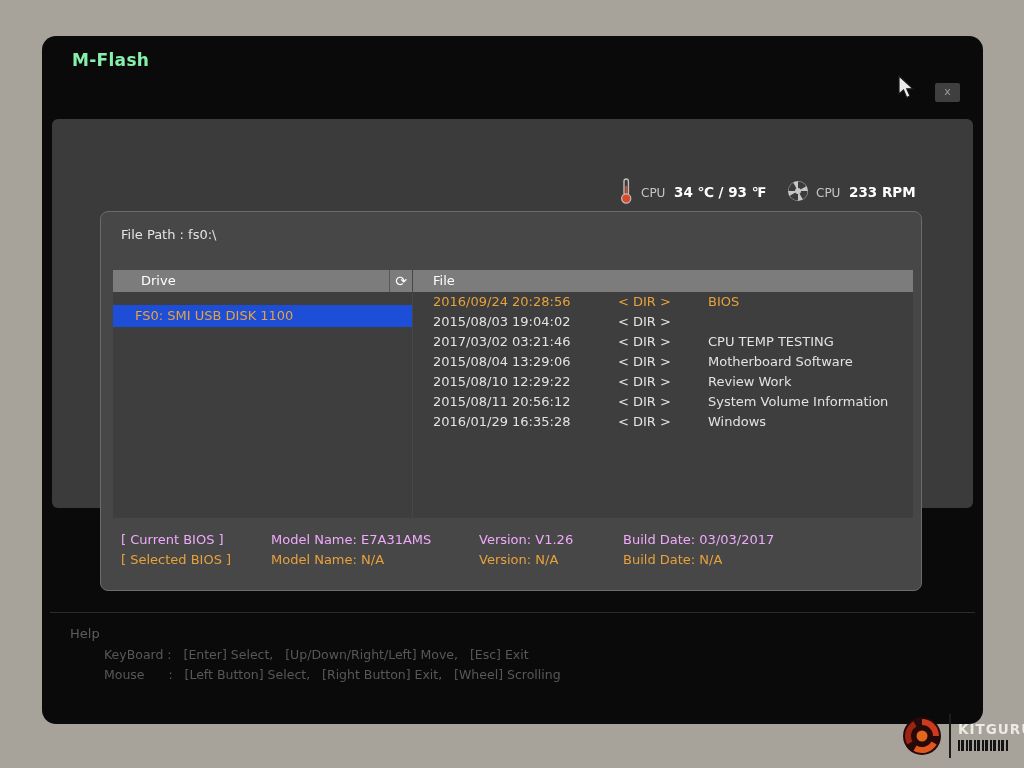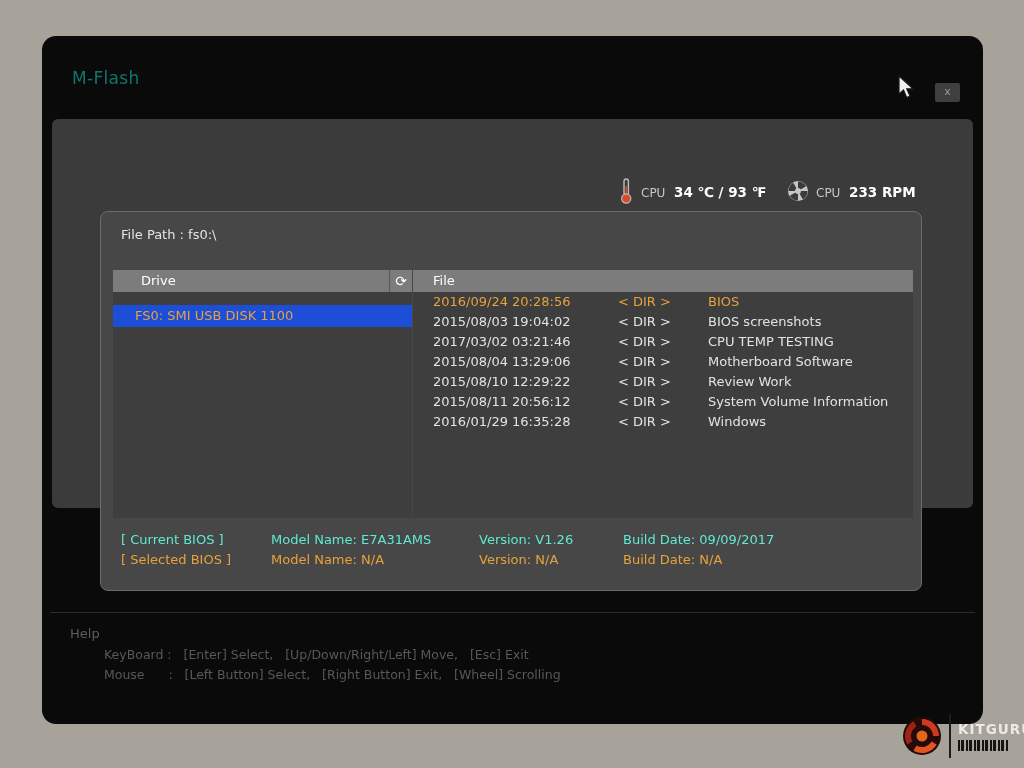--- a/index.html
+++ b/index.html
@@ -1,21 +1,21 @@
 <!DOCTYPE html>
 <html><head>
 <meta charset="utf-8">
 <style>
   * { margin:0; padding:0; box-sizing:border-box; }
   html,body { width:1024px; height:768px; }
   body { font-family:"DejaVu Sans","Liberation Sans",sans-serif; background:#a7a39b; overflow:hidden; }
   .page { position:absolute; inset:0; width:1024px; height:768px; background:#a7a39b; }
 
   .window { position:absolute; left:42px; top:36px; width:941px; height:688px; background:#0a0a0a; border-radius:14px; }
-  .window-title { position:absolute; left:30px; top:32px; font-size:17px; font-weight:400; color:#0f766e; letter-spacing:.3px; }
+  .window-title { position:absolute; left:30px; top:14px; font-size:17px; font-weight:700; color:#86efac; letter-spacing:.3px; }
   .close-btn { position:absolute; left:893px; top:47px; width:25px; height:19px; background:#3f3f3f; color:#9b9b9b;
                font-size:11px; text-align:center; line-height:18px; border-radius:2px; cursor:pointer; }
 
   .panel { position:absolute; left:10px; top:72px; width:921px; height:389px; background:#3b3b3b; border-radius:6px;margin-top:11px; }
 
   .thermo { position:absolute; left:567px; top:58px; }
   .fan-icon { position:absolute; left:735px; top:61px; }
   .cpu-label { position:absolute; font-size:12px; color:#c6c6c6; }
   .temp-label { left:589px; top:67px; }
   .fan-label { left:764px; top:67px; }
@@ -42,21 +42,21 @@
   .file-row { display:flex; height:20px; font-size:13px; line-height:20px; color:#e3e3e3; cursor:pointer; }
   .file-row.hl { color:#e8a23c; }
   .col-date { margin-left:20px; width:185px; }
   .col-type { width:90px; }
   .col-name { flex:1; }
 
   .info-area { position:absolute; left:0; top:318px; width:100%; font-size:13px; }
   .info-row { position:relative; height:20px; line-height:20px; }
   .info-row span { position:absolute; }
   .c1 { left:20px; } .c2 { left:170px; } .c3 { left:378px; } .c4 { left:522px; }
-  .info-current { color:#5eead4; }
+  .info-current { color:#f0abfc; }
   .info-selected { color:#e8a23c; }
 
   .divider { position:absolute; left:8px; top:576px; width:925px; height:1px; background:#2c2c2c; }
   .help-title { position:absolute; left:28px; top:590px; font-size:13px; color:#5d5d5d; }
   .help-line { position:absolute; left:62px; font-size:12.5px; color:#585858; white-space:pre; }
   .help-line1 { top:611px; } .help-line2 { top:631px; }
 
   .kitguru { position:absolute; left:902px; top:714px; display:flex; align-items:center; gap:7px; }
   .kg-line { width:2px; height:44px; background:#1c1c1c; }
   .kg-text { font-size:13.5px; font-weight:bold; color:#eceae5; letter-spacing:1px; }
@@ -111,21 +111,20 @@
         <div class="file-pane">
           <div class="file-rows">
             <div class="file-row hl">
               <span class="col-date">2016/09/24 20:28:56</span>
               <span class="col-type">&lt; DIR &gt;</span>
               <span class="col-name">BIOS</span>
             </div>
             <div class="file-row">
               <span class="col-date">2015/08/03 19:04:02</span>
               <span class="col-type">&lt; DIR &gt;</span>
-              <span class="col-name">BIOS screenshots</span>
             </div>
             <div class="file-row">
               <span class="col-date">2017/03/02 03:21:46</span>
               <span class="col-type">&lt; DIR &gt;</span>
               <span class="col-name">CPU TEMP TESTING</span>
             </div>
             <div class="file-row">
               <span class="col-date">2015/08/04 13:29:06</span>
               <span class="col-type">&lt; DIR &gt;</span>
               <span class="col-name">Motherboard Software</span>
@@ -146,21 +145,21 @@
               <span class="col-name">Windows</span>
             </div>
           </div>
         </div>
 
         <div class="info-area">
           <div class="info-row info-current">
             <span class="c1">[ Current BIOS   ]</span>
             <span class="c2">Model Name: E7A31AMS</span>
             <span class="c3">Version: V1.26</span>
-            <span class="c4">Build Date: 09/09/2017</span>
+            <span class="c4">Build Date: 03/03/2017</span>
           </div>
           <div class="info-row info-selected">
             <span class="c1">[ Selected BIOS ]</span>
             <span class="c2">Model Name: N/A</span>
             <span class="c3">Version: N/A</span>
             <span class="c4">Build Date: N/A</span>
           </div>
         </div>
       </div>
     </div>

